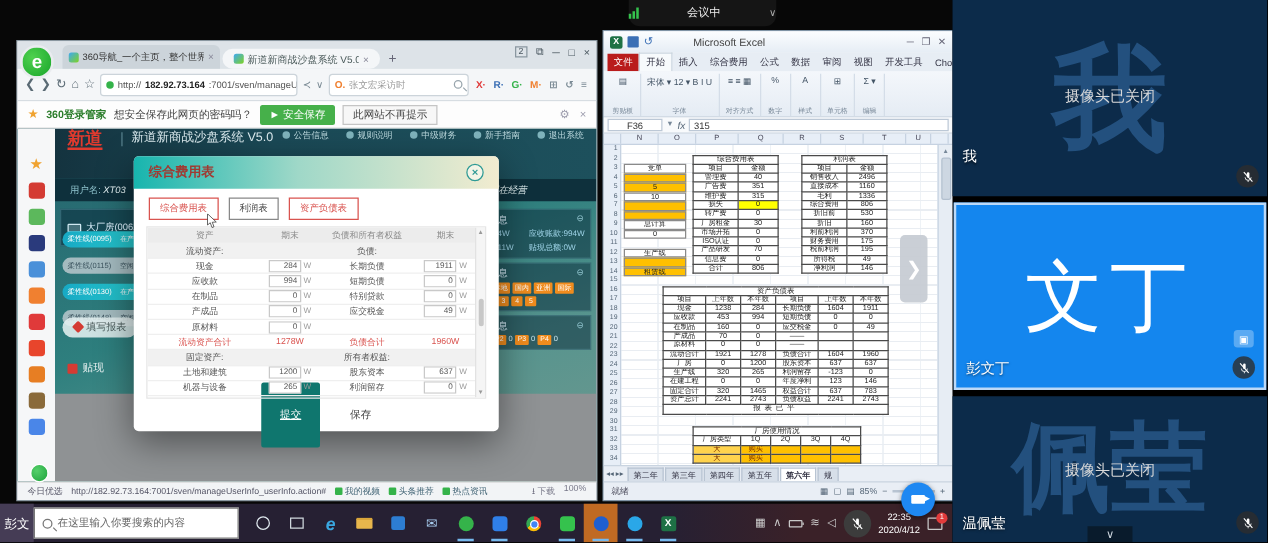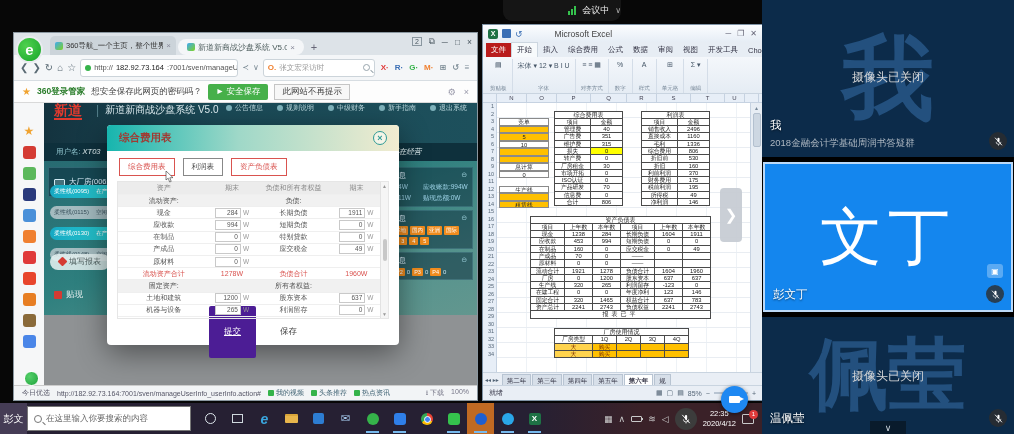--- a/index.html
+++ b/index.html
@@ -15,21 +15,21 @@
 .fav{width:8px;height:8px;border-radius:2px;background:linear-gradient(135deg,#3fa9f5,#7ed321);flex:none;}
 .tlab{flex:1;overflow:hidden;white-space:nowrap;}
 .tclose{color:#889;font-size:8px;}
 .b-newtab{width:16px;height:16px;color:#667;font-size:11px;display:flex;align-items:center;justify-content:center;}
 .b-ctrl{position:absolute;right:5px;top:3px;display:flex;gap:7px;color:#49565f;font-size:8.5px;align-items:center;}
 .b-ctrl .badge{border:1px solid #8a97a0;padding:0 2px;font-size:7px;}
 .b-addr{height:26px;background:#f4f6f8;display:flex;align-items:center;gap:4px;padding:0 6px;border-bottom:1px solid #d7dde2;}
 .addr-ic{color:#5a6a74;font-size:10px;line-height:1;}
 .url-box{width:158px;height:18px;background:#fff;border:1px solid #ccd4da;border-radius:3px;font-size:7.5px;color:#555;display:flex;align-items:center;padding:0 4px;gap:3px;overflow:hidden;white-space:nowrap;}
 .url-dot{width:6px;height:6px;border-radius:50%;background:#35b34a;flex:none;}
-.url-host{font-weight:normal;color:#222;}
+.url-host{font-weight:bold;color:#222;}
 .mini-ic{color:#7a8a94;font-size:8px;}
 .search-box{width:112px;height:18px;background:#fff;border:1px solid #ccd4da;border-radius:3px;font-size:7.5px;color:#999;display:flex;align-items:center;padding:0 4px;gap:3px;overflow:hidden;white-space:nowrap;}
 .o-orange{color:#f08030;font-weight:bold;font-size:8px;}
 .lens{width:7px;height:7px;border:1px solid #98a5ad;border-radius:50%;position:relative;flex:none;margin-left:auto;}
 .lens::after{content:"";position:absolute;left:6px;top:6px;width:4px;height:1px;background:#98a5ad;transform:rotate(45deg);}
 .tool-ics{display:flex;gap:6px;align-items:center;margin-left:2px;}
 .tic{font-size:8px;font-weight:bold;}
 .b-sec{height:22px;background:#fdfdfd;border-bottom:1px solid #d9d9d9;display:flex;align-items:center;font-size:8.5px;gap:6px;padding:0 8px;color:#444;}
 .sec-star{color:#f0a330;font-size:10px;}
 .sec-brand{color:#2a7d2a;font-weight:bold;}
@@ -89,21 +89,21 @@
 .m-row{display:grid;grid-template-columns:35% 17% 30% 18%;height:12.2px;align-items:center;border-bottom:1px solid #efefef;font-size:7px;color:#555;}
 .m-row.head{background:#ececec;color:#888;height:13px;}
 .m-row.section{background:#f1f1f1;}
 .m-row.total .m-cell{color:#d9534f;}
 .m-cell{text-align:center;overflow:hidden;white-space:nowrap;}
 .m-inp{display:inline-block;min-width:26px;border:1px solid #c9c9c9;font-size:6.5px;padding:0 2px;text-align:right;background:#fff;line-height:8px;}
 .m-w{color:#999;font-size:6.5px;margin-left:2px;}
 .m-scroll{position:absolute;top:0;right:0;bottom:0;width:8px;background:#f5f5f5;border-left:1px solid #e2e2e2;display:flex;flex-direction:column;align-items:center;justify-content:space-between;padding:1px 0;font-size:5px;color:#999;}
 .m-thumb{width:4px;height:22px;background:#c8c8c8;border-radius:2px;}
 .m-foot{height:26px;flex:none;display:flex;align-items:center;justify-content:center;gap:24px;}
-.m-submit{background:#4c1d95;color:#fff;font-size:8.5px;padding:20px 15px;border-radius:2px;text-decoration:underline;}
+.m-submit{background:#0f766e;color:#fff;font-size:8.5px;padding:20px 15px;border-radius:2px;text-decoration:underline;}
 .m-save{font-size:8.5px;color:#444;}
 .b-status{height:15px;background:#f2f4f6;border-top:1px solid #ccc;display:flex;align-items:center;font-size:7px;color:#556;gap:7px;padding:0 8px;white-space:nowrap;overflow:hidden;}
 .bs-link{color:#467;display:flex;gap:2px;align-items:center;}
 .bs-ic{width:6px;height:6px;border-radius:1px;background:#35b34a;display:inline-block;}
 .bs-right{margin-left:auto;display:flex;gap:7px;color:#778;}
 .greenfloat{position:absolute;left:24px;top:371px;width:15px;height:15px;border-radius:50%;background:radial-gradient(circle at 35% 35%,#55d06a,#1ea23c);border:1px solid #fff;z-index:6;}
 
 
 .excel{position:absolute;left:483px;top:25px;width:279px;height:375px;background:#eef2f7;box-shadow:0 0 0 1px #7f93a5;display:flex;flex-direction:column;z-index:2;}
 .xl-title{height:17px;display:flex;align-items:center;padding:0 5px;gap:4px;font-size:8.5px;color:#444;background:linear-gradient(#fbfdff,#e6edf5);flex:none;}
@@ -145,21 +145,21 @@
 .xl-sheets{height:13px;display:flex;align-items:center;background:#e9eef5;border-top:1px solid #c9d4e0;font-size:6.5px;color:#334;gap:1px;padding:0 2px;flex:none;white-space:nowrap;overflow:hidden;}
 .sh-nav{color:#567;font-size:6px;margin-right:2px;}
 .sh{padding:0 4px;background:#d7dfe9;border:1px solid #b8c4d2;border-bottom:none;height:11px;line-height:11px;}
 .sh.active{background:#fff;font-weight:bold;}
 .xl-status{height:15px;background:#e9eef5;border-top:1px solid #c9d4e0;display:flex;align-items:center;font-size:7px;color:#445;padding:0 6px;gap:4px;flex:none;}
 .st-right{margin-left:auto;display:flex;gap:4px;align-items:center;color:#567;}
 .zoomslider{width:34px;height:2px;background:#b8c4d2;position:relative;}
 .zoomslider::after{content:"";position:absolute;left:15px;top:-2px;width:3px;height:6px;background:#7a8a9a;}
 
 
-.pill{position:absolute;left:503px;top:0;width:118px;height:21px;background:#151515;border-radius:0 0 9px 9px;z-index:6;display:flex;align-items:center;justify-content:flex-end;gap:6px;color:#eee;font-size:9px;}
+.pill{position:absolute;left:503px;top:0;width:118px;height:21px;background:#151515;border-radius:0 0 9px 9px;z-index:6;display:flex;align-items:center;justify-content:space-between;gap:6px;color:#eee;font-size:9px;}
 .bars{display:flex;align-items:flex-end;gap:1px;height:9px;}
 .bars span{width:2px;background:#35c24d;display:block;}
 .bars span:nth-child(1){height:4px;}.bars span:nth-child(2){height:6px;}.bars span:nth-child(3){height:9px;}
 .pill-chev{color:#aaa;font-size:8px;}
 
 
 .panel{position:absolute;right:0;top:0;width:252px;height:434px;background:#000;z-index:7;display:flex;flex-direction:column;}
 .tile{position:relative;overflow:hidden;flex:none;}
 .tile.t1{height:157px;background:#0c2b4a;margin-bottom:5px;}
 .tile.t2{height:150px;background:#1486ee;border:2px solid #bcd9f7;margin:0 1px 5px;}
@@ -599,20 +599,26 @@
         </div>
         <div class="xl-group">
           <span class="xg-c">⊞</span>
           <span class="xg-l">单元格</span>
         </div>
         <div class="xl-group">
           <span class="xg-c">Σ ▾</span>
           <span class="xg-l">编辑</span>
         </div>
       </div>
+    <div class="xl-formula">
+      <span class="namebox">F36</span>
+      <span style="color:#789;font-size:6px;">▼</span>
+      <span class="fx">fx</span>
+      <span class="fml">315</span>
+    </div>
     <div class="xl-cols" id="xlcols">
         <span class="xl-corner"></span>
         <span class="xl-col" style="width: 30px;">N</span>
         <span class="xl-col" style="width: 30px;">O</span>
         <span class="xl-col" style="width: 34px;">P</span>
         <span class="xl-col" style="width: 36px;">Q</span>
         <span class="xl-col" style="width: 30px;">R</span>
         <span class="xl-col" style="width: 34px;">S</span>
         <span class="xl-col" style="width: 34px;">T</span>
         <span class="xl-col" style="width: 20px;">U</span>
@@ -1042,21 +1048,20 @@
   </div>
   <div class="bluefloat">
       <span class="camglyph"></span>
     </div>
 
   <div class="panel" id="mpanel">
       <div class="tile t1">
         <div class="wm">我</div>
         <div class="camoff">摄像头已关闭</div>
         <div class="tname">我</div>
-        <div class="tsub">2018金融会计学基础周润书答疑群</div>
         <span class="mic">
           <svg width="11" height="11" viewBox="0 0 16 16">
             <rect x="6.5" y="2.5" width="3" height="6.5" rx="1.5" fill="#fff"></rect>
             <path d="M4.5 8.5a3.5 3.5 0 0 0 7 0" stroke="#fff" stroke-width="1" fill="none"></path>
             <line x1="8" y1="12" x2="8" y2="14" stroke="#fff" stroke-width="1"></line>
             <line x1="3" y1="2.5" x2="13" y2="13.5" stroke="#fff" stroke-width="1.3"></line>
           </svg>
         </span>
       </div>
       <div class="tile t2">

